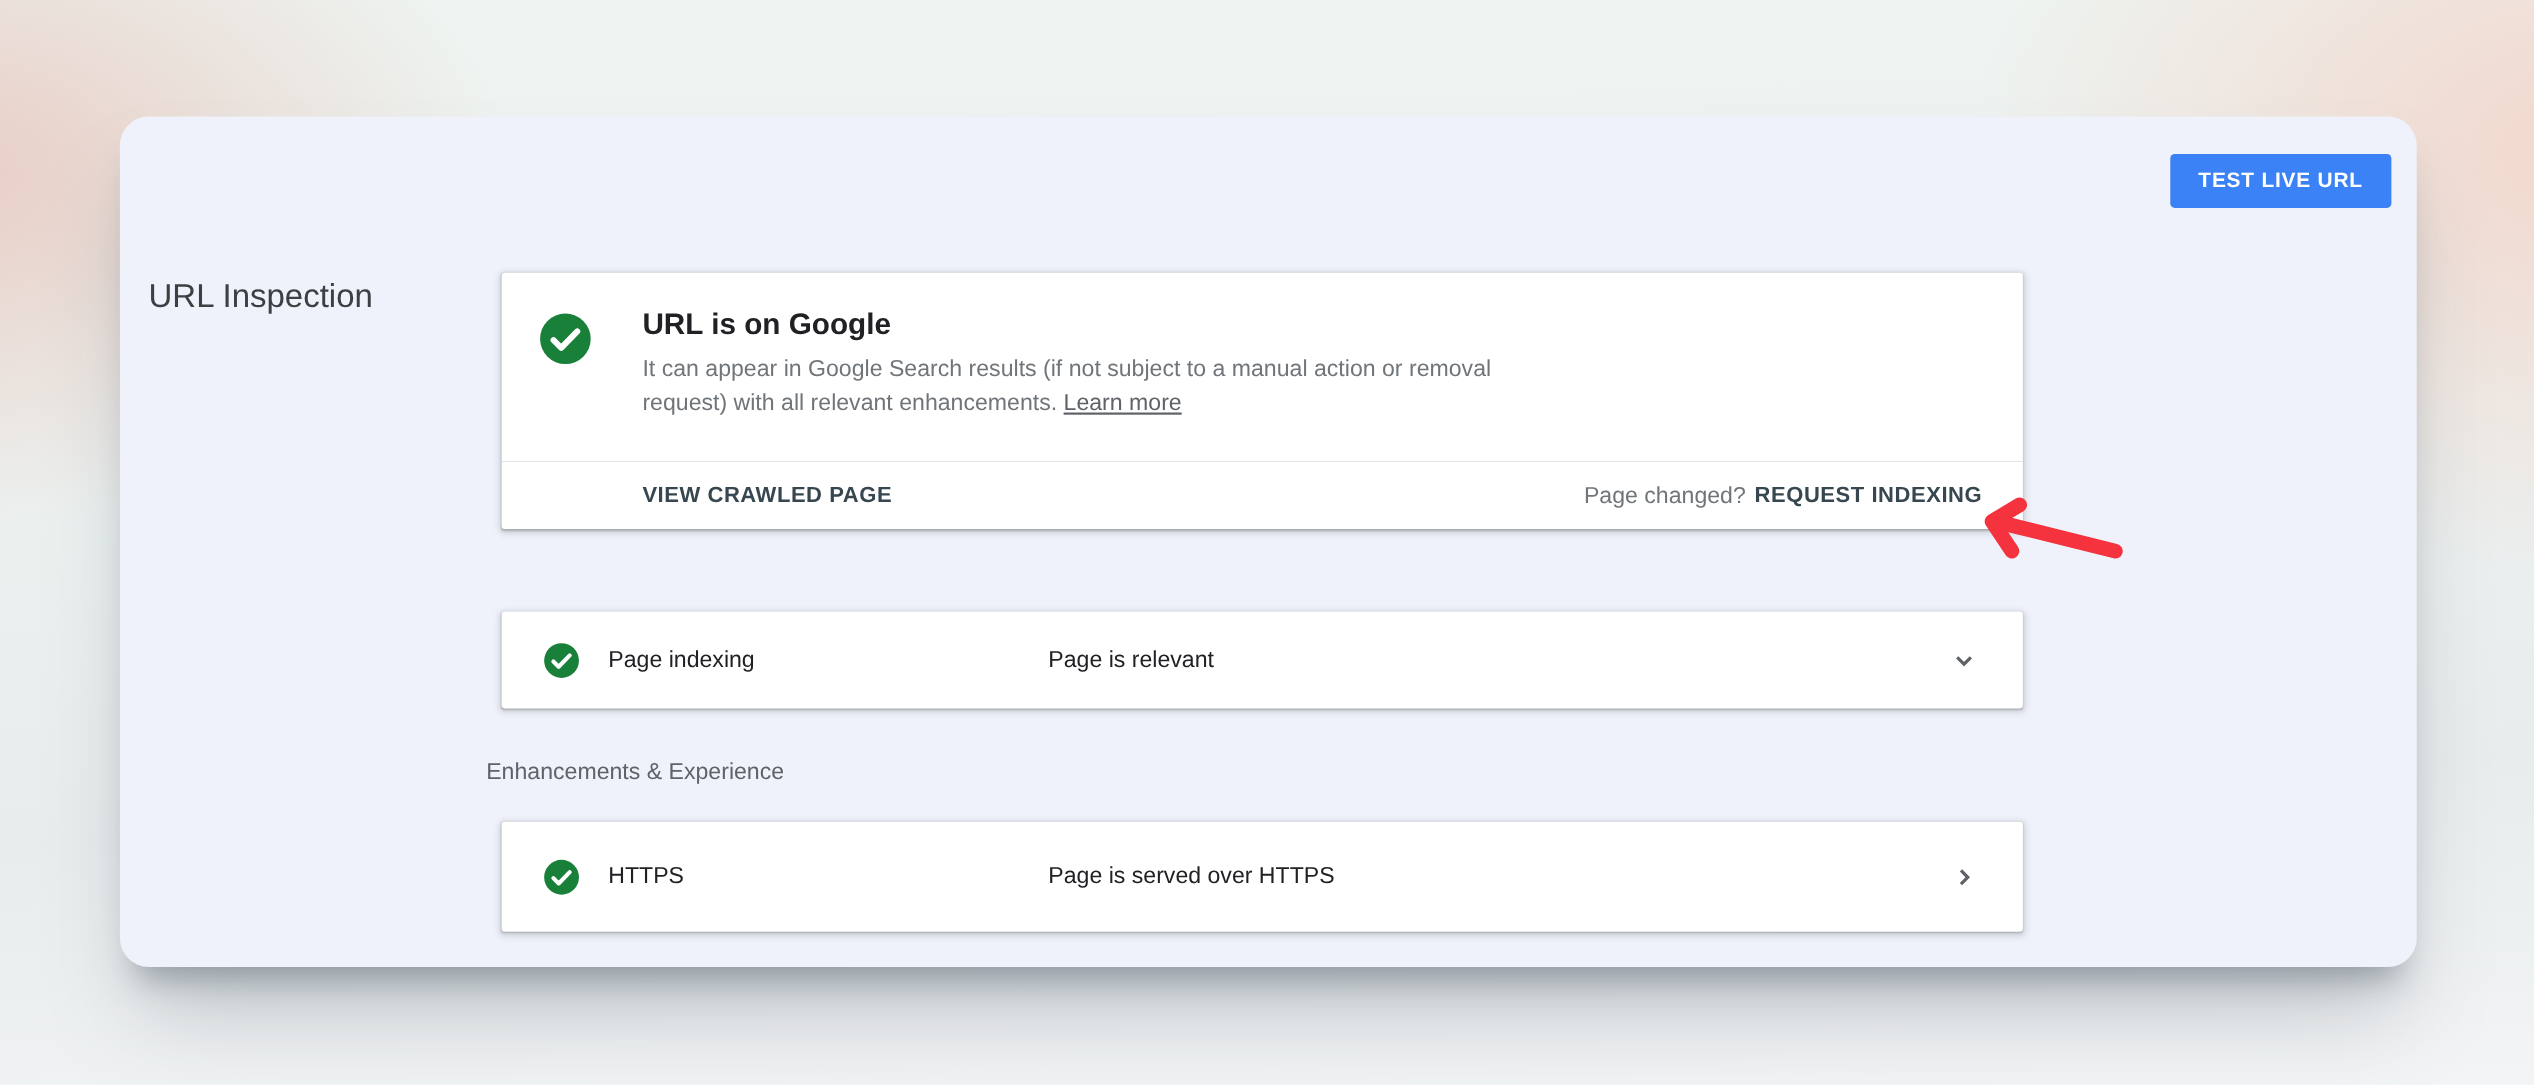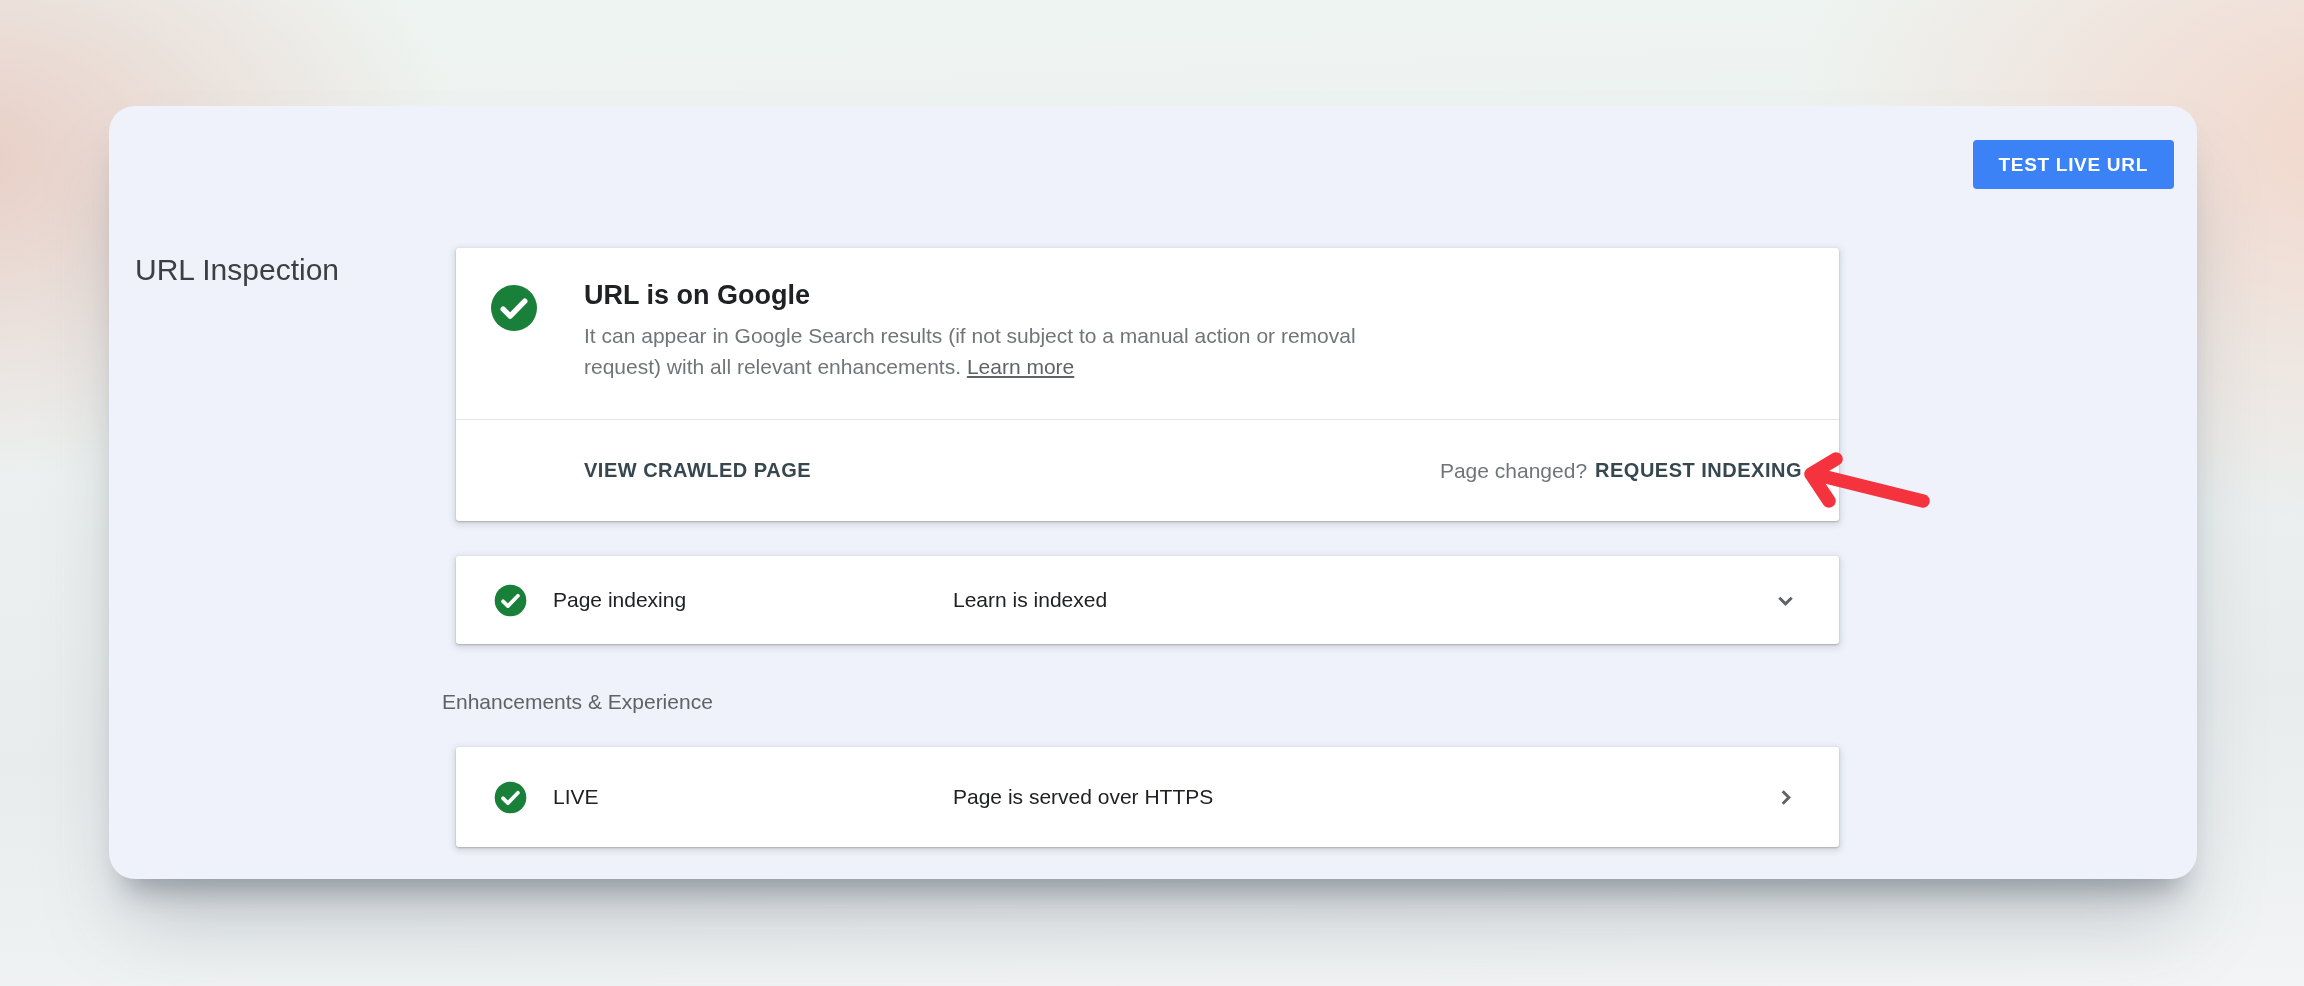--- a/index.html
+++ b/index.html
@@ -31,21 +31,21 @@
     font-family:"Liberation Sans", sans-serif;
     font-size:19px; font-weight:700; letter-spacing:.7px;
     cursor:pointer;
   }
 
   
   .card {
     position:absolute; left:347px; width:1383px; background:#ffffff; border-radius:3px;
     box-shadow: 0 1px 2px rgba(60,64,67,.3), 0 2px 6px 2px rgba(60,64,67,.15);
   }
-  .verdict-card { top:142px; height:273px; }
+  .verdict-card { top:142px; height:233px; }
   .check-large { position:absolute; left:34px; top:36px; width:48px; height:48px; }
   .verdict-title {
     position:absolute; left:128px; top:29px;
     font-size:27px; line-height:36px; font-weight:700; color:#202124;
   }
   .verdict-desc {
     position:absolute; left:128px; top:72px; width:900px;
     font-size:21px; line-height:31px; color:#70757a; font-weight:400;
   }
   .learn-more { color:#5f6368; text-decoration:underline; cursor:pointer; }
@@ -125,38 +125,38 @@
   </div>
 
   <div class="card row-card index-card">
     <span class="check-small">
       <svg viewBox="0 0 24 24" width="33" height="33">
         <circle cx="12" cy="12" r="11.5" fill="#188038"></circle>
         <path d="M6.6 12.6 L10.1 16.1 L17.4 8.6" fill="none" stroke="#ffffff" stroke-width="2.7" stroke-linecap="round" stroke-linejoin="round"></path>
       </svg>
     </span>
     <span class="row-label">Page indexing</span>
-    <span class="row-status">Learn is indexed</span>
+    <span class="row-status">Page is relevant</span>
     <span class="row-chevron">
       <svg viewBox="0 0 24 24" width="27" height="27">
         <path d="M6.5 9.5 L12 15 L17.5 9.5" fill="none" stroke="#5f6368" stroke-width="2.6"></path>
       </svg>
     </span>
   </div>
 
   <div class="section-label">Enhancements &amp; Experience</div>
 
   <div class="card row-card https-card">
     <span class="check-small">
       <svg viewBox="0 0 24 24" width="33" height="33">
         <circle cx="12" cy="12" r="11.5" fill="#188038"></circle>
         <path d="M6.6 12.6 L10.1 16.1 L17.4 8.6" fill="none" stroke="#ffffff" stroke-width="2.7" stroke-linecap="round" stroke-linejoin="round"></path>
       </svg>
     </span>
-    <span class="row-label">LIVE</span>
+    <span class="row-label">HTTPS</span>
     <span class="row-status">Page is served over HTTPS</span>
     <span class="row-chevron">
       <svg viewBox="0 0 24 24" width="27" height="27">
         <path d="M9.5 6.5 L15 12 L9.5 17.5" fill="none" stroke="#5f6368" stroke-width="2.6"></path>
       </svg>
     </span>
   </div>
 
 </div>
 

